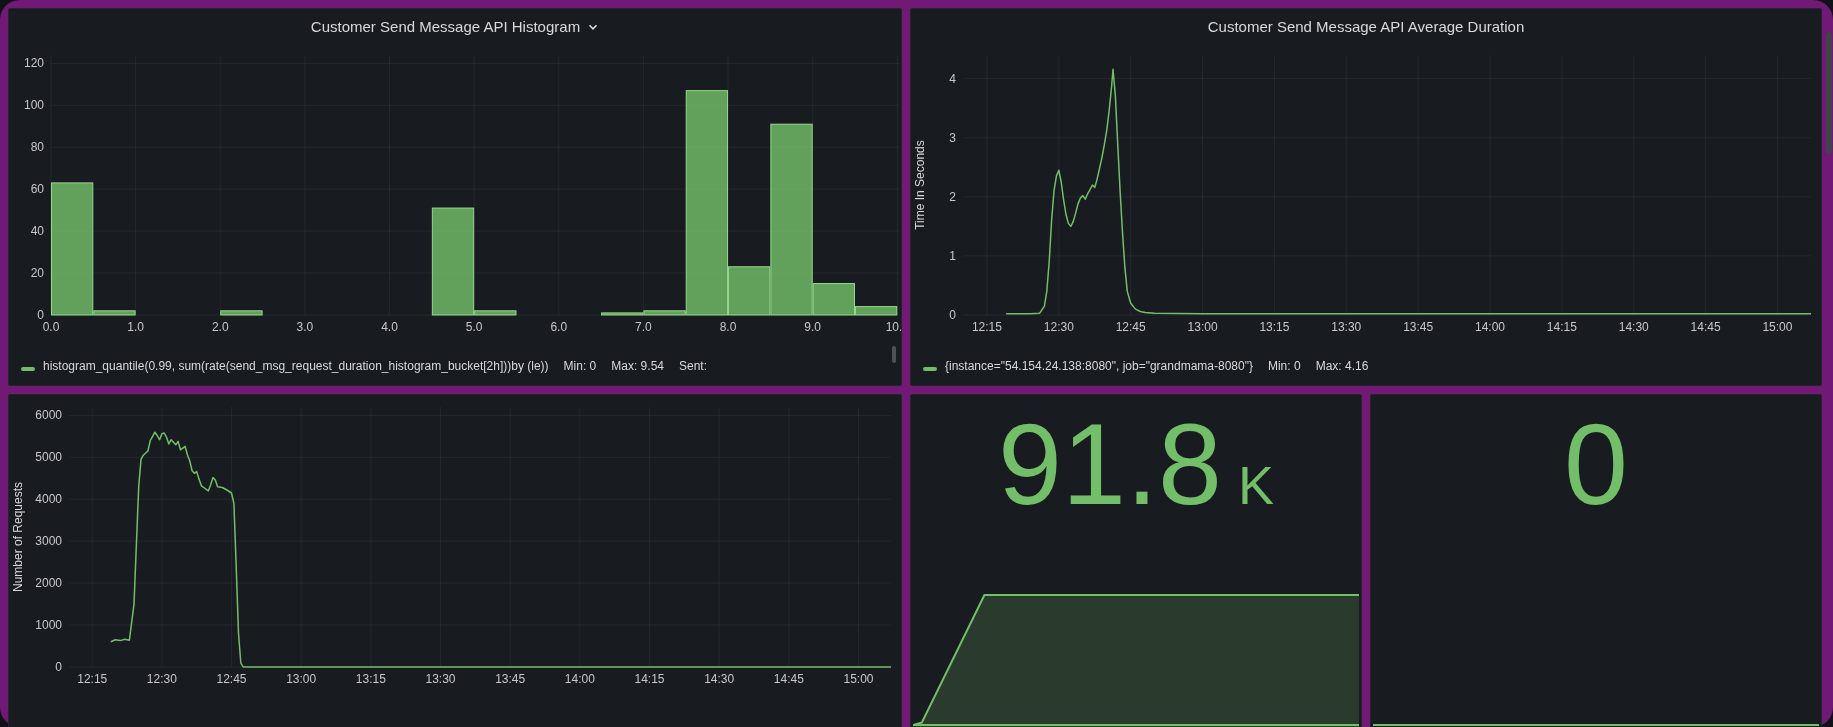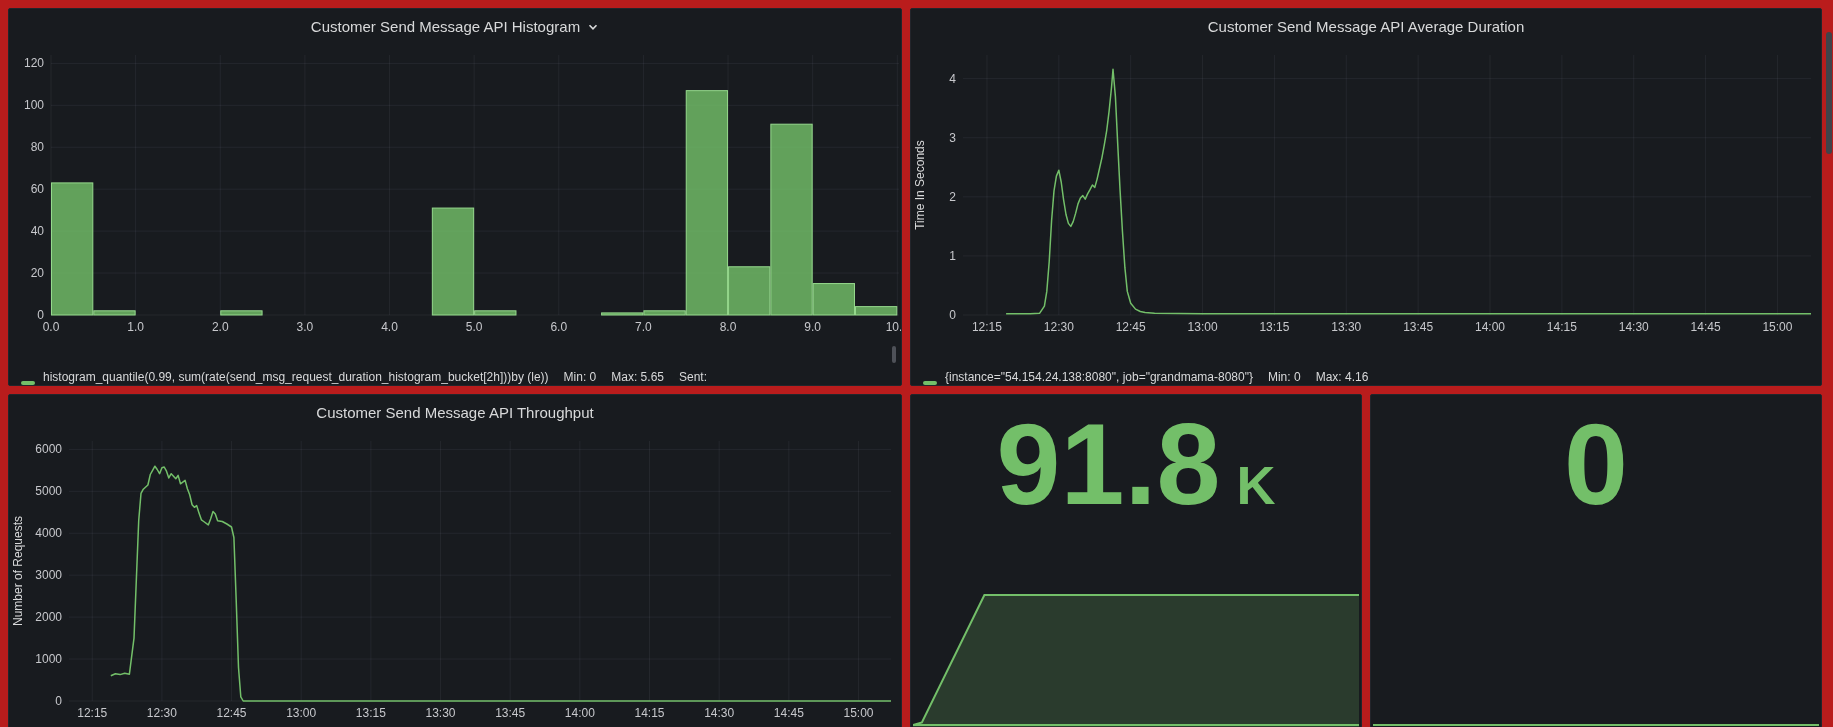--- a/index.html
+++ b/index.html
@@ -1,51 +1,51 @@
 <!DOCTYPE html>
 <html><head>
 <meta charset="utf-8">
 <style>
   * { margin:0; padding:0; box-sizing:border-box; }
   html,body { width:1833px; height:727px; overflow:hidden; background:#111217;
               font-family:"Liberation Sans", sans-serif; }
-  .dash { position:relative; width:1833px; height:727px; background:#b91c1c; }
+  .dash { position:relative; width:1833px; height:727px; background:#701a75;border-radius:20px; }
 
   .panel { position:absolute; background:#181b1f; border:1px solid #23252b; border-radius:2px;
            display:flex; flex-direction:column; overflow:hidden; }
   #p1 { left:8px;    top:8px;   width:894px; height:378px; }
   #p2 { left:910px;  top:8px;   width:912px; height:378px; }
   #p3 { left:8px;    top:394px; width:894px; height:336px; }
   #p4 { left:910px;  top:394px; width:452px; height:336px; }
   #p5 { left:1370px; top:394px; width:452px; height:336px; }
 
   .panel-header { flex:0 0 34px; display:flex; align-items:center; justify-content:center; gap:7px;
                   color:#d8d9da; font-size:15px; font-weight:500; cursor:pointer; }
   .chev { margin-top:2px; }
 
   .chart { flex:1 1 auto; position:relative; }
   .chart svg { position:absolute; left:0; top:0; }
   svg text { font-family:"Liberation Sans", sans-serif; }
 
-  .legend { flex:0 0 40px; display:flex; align-items:flex-end; padding:2px 10px 0 12px;
+  .legend { flex:0 0 40px; display:flex; align-items:center; padding:2px 10px 0 12px;
             font-size:12px; line-height:15px; color:#d8d9da; white-space:nowrap; overflow:hidden; }
   .swatch { display:inline-block; flex:0 0 auto; width:14px; height:4px; border-radius:2px;
             background:#73bf69; margin:6px 8px 0 0; }
   .lname { cursor:pointer; }
   .lstat { margin-left:15px; }
 
   .legend-scrollbar { position:absolute; right:5px; bottom:22px; width:4px; height:17px;
                       border-radius:2px; background:#4e5158; }
 
   .stat-body { flex:1 1 auto; position:relative; }
   .spark { position:absolute; left:2px; right:2px; bottom:2px; height:134px; }
   .spark svg { position:absolute; left:0; top:0; }
   .stat-value { position:absolute; left:0; right:0; top:4px; height:140px;
                 display:flex; align-items:baseline; justify-content:center;
-                color:#73bf69; font-weight:bold; z-index:2; }
+                color:#73bf69; font-weight:normal; z-index:2; }
   .stat-value .big    { font-size:115px; line-height:130px; }
   .stat-value .suffix { font-size:54px; margin-left:16px; }
 
   .page-scrollbar-track { position:absolute; right:0; top:0; width:9px; height:727px; }
   .page-scrollbar-thumb { position:absolute; right:1px; top:32px; width:6px; height:122px;
                           background:#40434a; border-radius:3px; }
 </style>
 </head>
 <body>
 
@@ -107,21 +107,21 @@
           <rect x="719.5459081836327" y="223.7741935483871" width="41.31536926147703" height="48.2258064516129" fill="#73bf69" fill-opacity="0.82" stroke="#96d98d" stroke-width="1"></rect>
           <rect x="761.8612774451097" y="81.19354838709677" width="41.315369261477144" height="190.80645161290323" fill="#73bf69" fill-opacity="0.82" stroke="#96d98d" stroke-width="1"></rect>
           <rect x="804.1766467065869" y="240.5483870967742" width="41.31536926147703" height="31.451612903225794" fill="#73bf69" fill-opacity="0.82" stroke="#96d98d" stroke-width="1"></rect>
           <rect x="846.4920159680639" y="263.61290322580646" width="41.31536926147703" height="8.387096774193537" fill="#73bf69" fill-opacity="0.82" stroke="#96d98d" stroke-width="1"></rect>
         </svg>
       </div>
     <div class="legend">
       <span class="swatch"></span>
       <span class="lname">histogram_quantile(0.99, sum(rate(send_msg_request_duration_histogram_bucket[2h]))by (le))</span>
       <span class="lstat">Min: 0</span>
-      <span class="lstat">Max: 5.65</span>
+      <span class="lstat">Max: 9.54</span>
       <span class="lstat">Sent:</span>
     </div>
     <div class="legend-scrollbar"></div>
   </section>
 
   <section class="panel" id="p2">
     <header class="panel-header">
       <span>Customer Send Message API Average Duration</span>
     </header>
     <div class="chart">
@@ -166,23 +166,20 @@
       </div>
     <div class="legend">
       <span class="swatch"></span>
       <span class="lname">{instance="54.154.24.138:8080", job="grandmama-8080"}</span>
       <span class="lstat">Min: 0</span>
       <span class="lstat">Max: 4.16</span>
     </div>
   </section>
 
   <section class="panel" id="p3">
-    <header class="panel-header">
-      <span>Customer Send Message API Throughput</span>
-    </header>
     <div class="chart">
         <svg width="892" height="300" viewBox="0 0 892 300">
           <line x1="83.22033898305085" x2="83.22033898305085" y1="12" y2="272" stroke="rgba(204,204,220,0.07)"></line>
           <text x="83.22033898305085" y="288" text-anchor="middle" fill="#c7c8cc" font-size="12">12:15</text>
           <line x1="152.8813559322034" x2="152.8813559322034" y1="12" y2="272" stroke="rgba(204,204,220,0.07)"></line>
           <text x="152.8813559322034" y="288" text-anchor="middle" fill="#c7c8cc" font-size="12">12:30</text>
           <line x1="222.54237288135593" x2="222.54237288135593" y1="12" y2="272" stroke="rgba(204,204,220,0.07)"></line>
           <text x="222.54237288135593" y="288" text-anchor="middle" fill="#c7c8cc" font-size="12">12:45</text>
           <line x1="292.2033898305085" x2="292.2033898305085" y1="12" y2="272" stroke="rgba(204,204,220,0.07)"></line>
           <text x="292.2033898305085" y="288" text-anchor="middle" fill="#c7c8cc" font-size="12">13:00</text>

